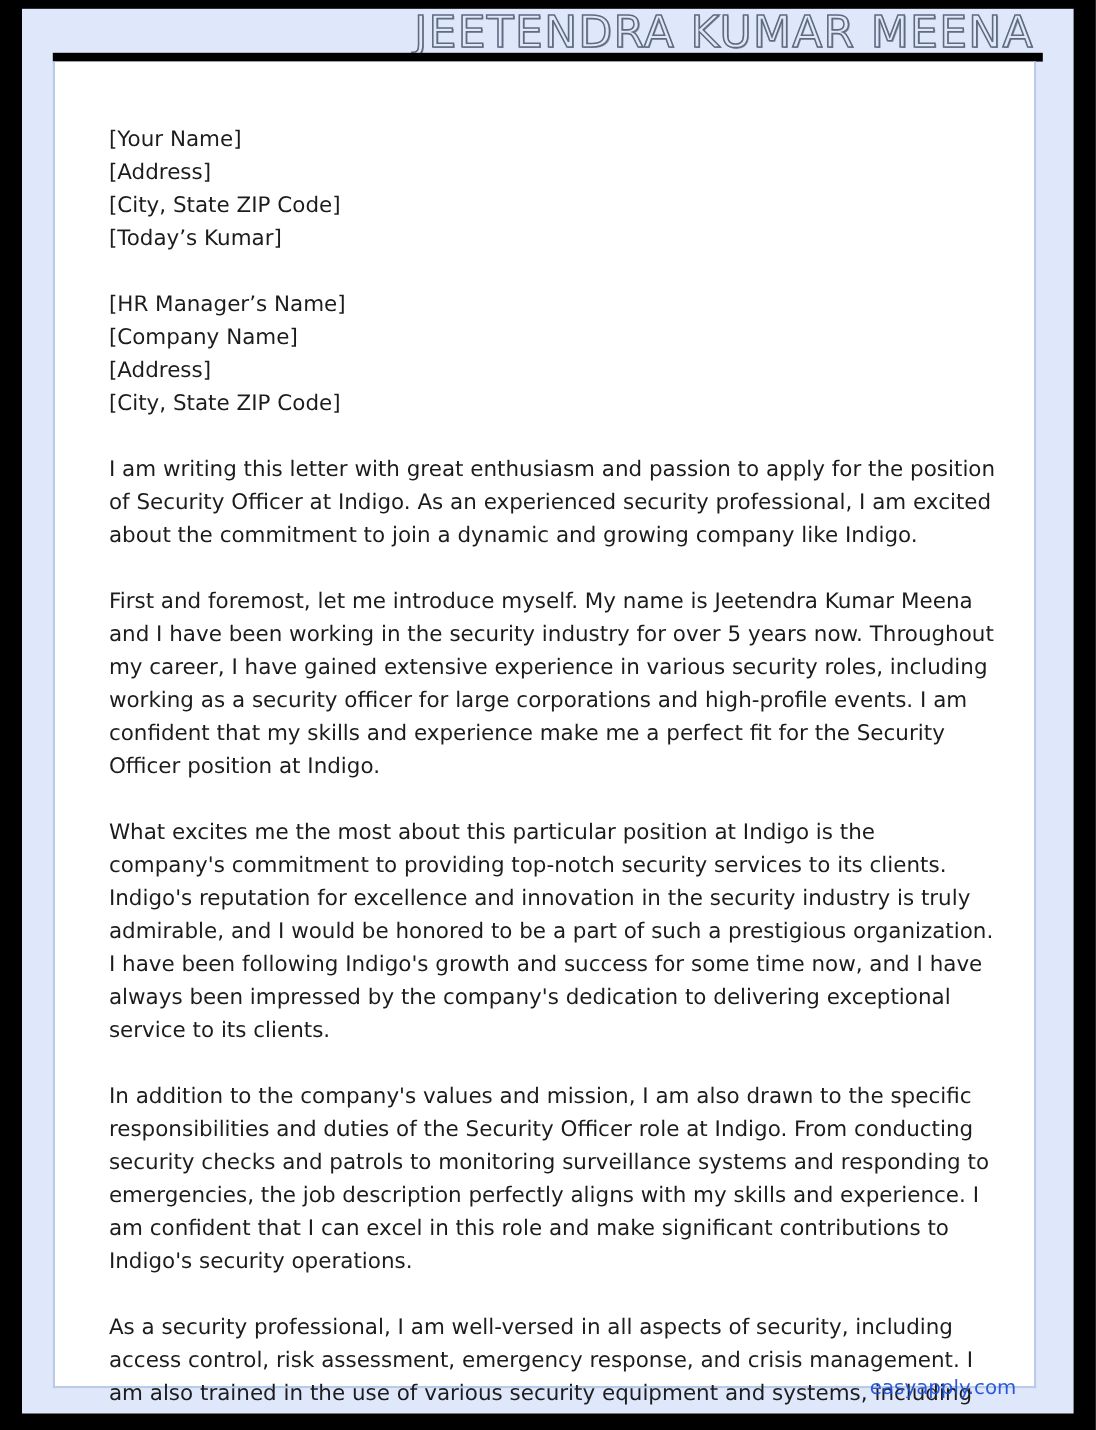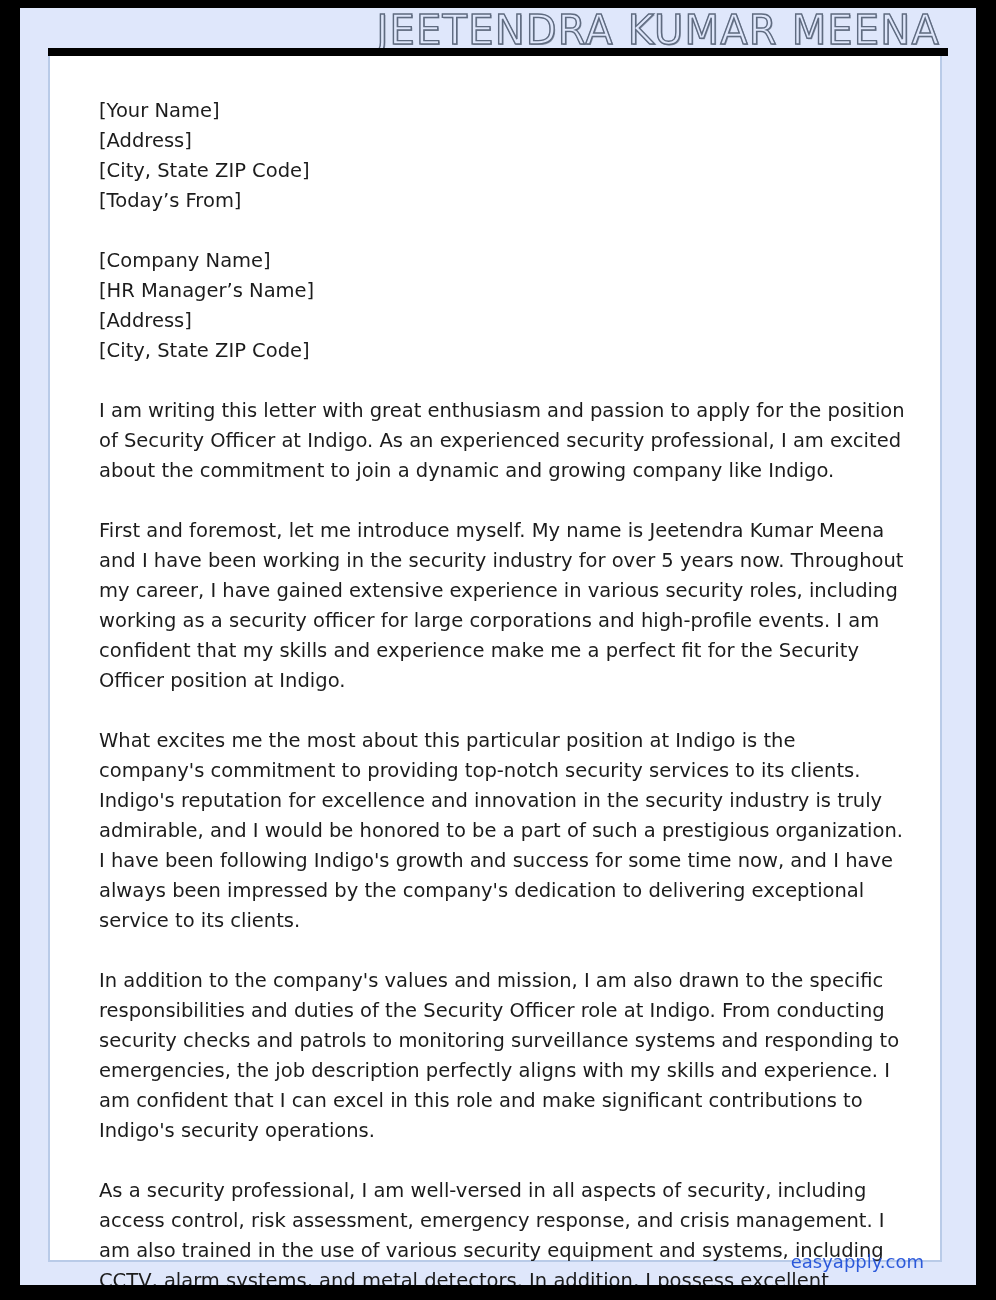--- a/index.html
+++ b/index.html
@@ -95,21 +95,21 @@
     color: #1c1c1c;
     font-family: "DejaVu Sans", "Liberation Sans", sans-serif;
   }
   #letter .line {
     white-space: pre-wrap;
   }
   #letter .para {
     margin: 0 0 30px 0;
   }
   #letter .addr-block {
-    margin: 0 0 30px 0;
+    margin: 16px 0 30px 0;
   }
   #letter .salutation {
     margin: 0 0 30px 0;
   }
 
   
   #watermark {
     position: absolute;
     right: 52px;
     top: 1245px;
@@ -134,26 +134,26 @@
     <div id="header-rule"></div>
 
     <div id="page"></div>
 
     <div id="letter">
 
       <div class="addr-block">
         <div class="line">[Your Name]</div>
         <div class="line">[Address]</div>
         <div class="line">[City, State ZIP Code]</div>
-        <div class="line">[Today’s From]</div>
+        <div class="line">[Today’s Kumar]</div>
       </div>
 
       <div class="addr-block">
+        <div class="line">[HR Manager’s Name]</div>
         <div class="line">[Company Name]</div>
-        <div class="line">[HR Manager’s Name]</div>
         <div class="line">[Address]</div>
         <div class="line">[City, State ZIP Code]</div>
       </div>
 
 
       <p class="para">I am writing this letter with great enthusiasm and passion to apply for the position of Security Officer at Indigo. As an experienced security professional, I am excited about the commitment to join a dynamic and growing company like Indigo.</p>
       <p class="para">First and foremost, let me introduce myself. My name is Jeetendra Kumar Meena and I have been working in the security industry for over 5 years now. Throughout my career, I have gained extensive experience in various security roles, including working as a security officer for large corporations and high-profile events. I am confident that my skills and experience make me a perfect fit for the Security Officer position at Indigo.</p>
       <p class="para">What excites me the most about this particular position at Indigo is the company's commitment to providing top-notch security services to its clients. Indigo's reputation for excellence and innovation in the security industry is truly admirable, and I would be honored to be a part of such a prestigious organization. I have been following Indigo's growth and success for some time now, and I have always been impressed by the company's dedication to delivering exceptional service to its clients.</p>
       <p class="para">In addition to the company's values and mission, I am also drawn to the specific responsibilities and duties of the Security Officer role at Indigo. From conducting security checks and patrols to monitoring surveillance systems and responding to emergencies, the job description perfectly aligns with my skills and experience. I am confident that I can excel in this role and make significant contributions to Indigo's security operations.</p>
       <p class="para">As a security professional, I am well-versed in all aspects of security, including access control, risk assessment, emergency response, and crisis management. I am also trained in the use of various security equipment and systems, including CCTV, alarm systems, and metal detectors. In addition, I possess excellent communication and interpersonal skills,</p>

